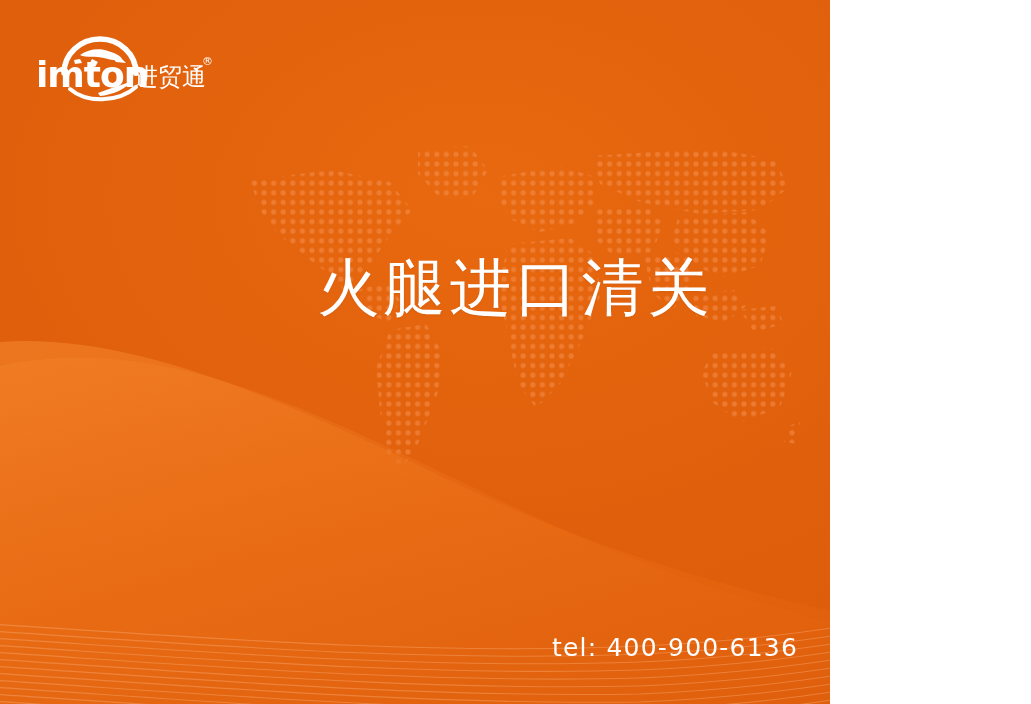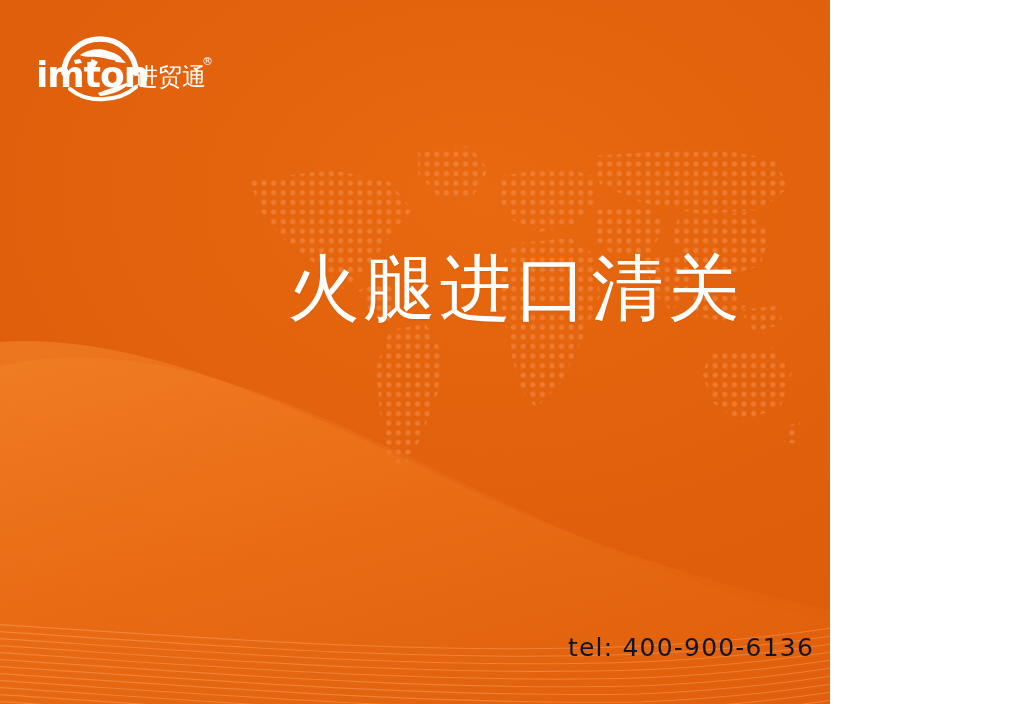--- a/index.html
+++ b/index.html
@@ -59,36 +59,36 @@
   }
 
   
   .headline {
     position: absolute;
     left: 0;
     top: 228px;
     width: 1031px;
     text-align: center;
     color: #ffffff;
-    font-size: 72px;
+    font-size: 62px;
     line-height: 120px;
     letter-spacing: 4px;
     font-weight: 400;
     font-family: "DejaVu Sans", "Liberation Sans", sans-serif;
     text-shadow: 0 1px 2px rgba(120,45,0,0.13);
     white-space: nowrap;
   }
   .headline .line { display: block; }
 
   
   .phone {
     position: absolute;
-    right: 16px;
+    right: 32px;
     top: 633px;
-    color: #0f172a;
+    color: #ffffff;
     font-size: 25px;
     letter-spacing: 1.2px;
     font-family: "DejaVu Sans", "Liberation Sans", sans-serif;
     white-space: nowrap;
   }
 </style>
 </head>
 <body>
 
 <div id="banner">

